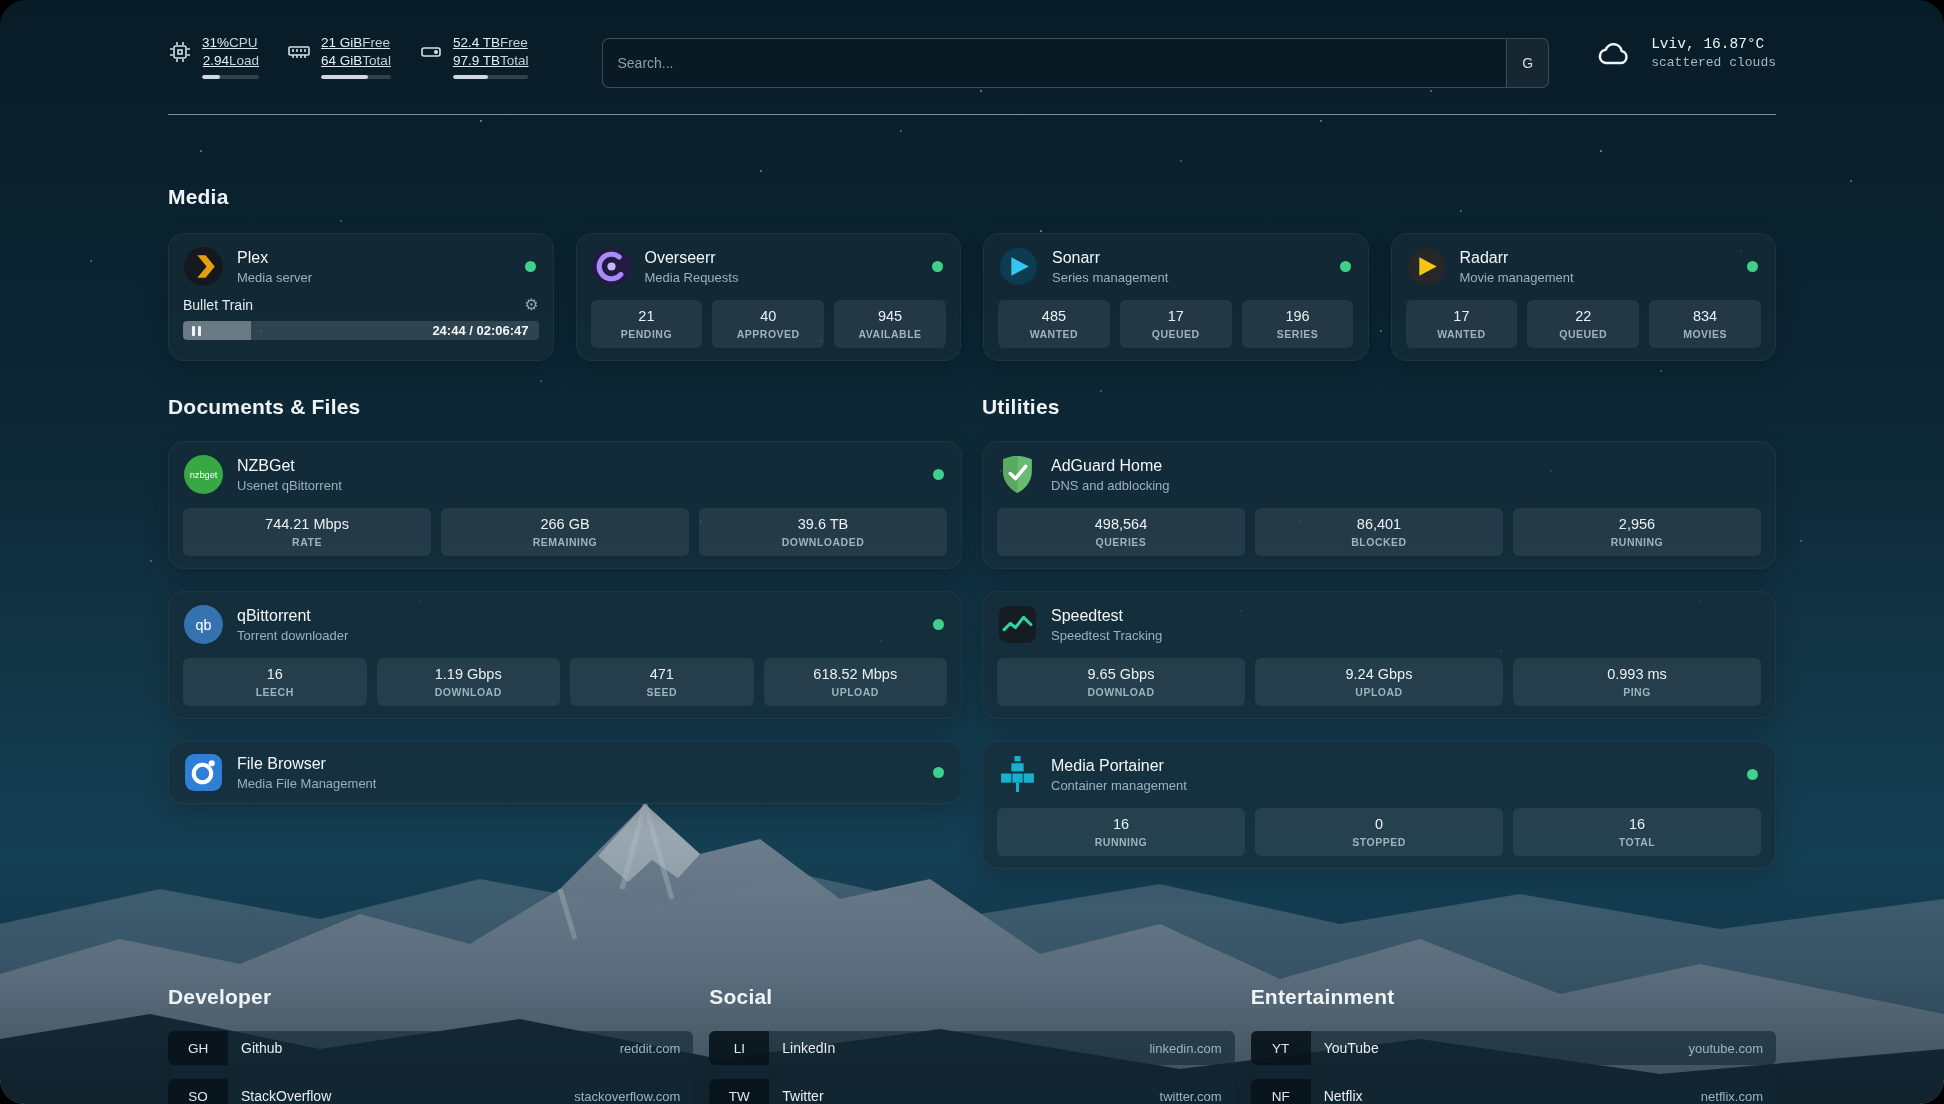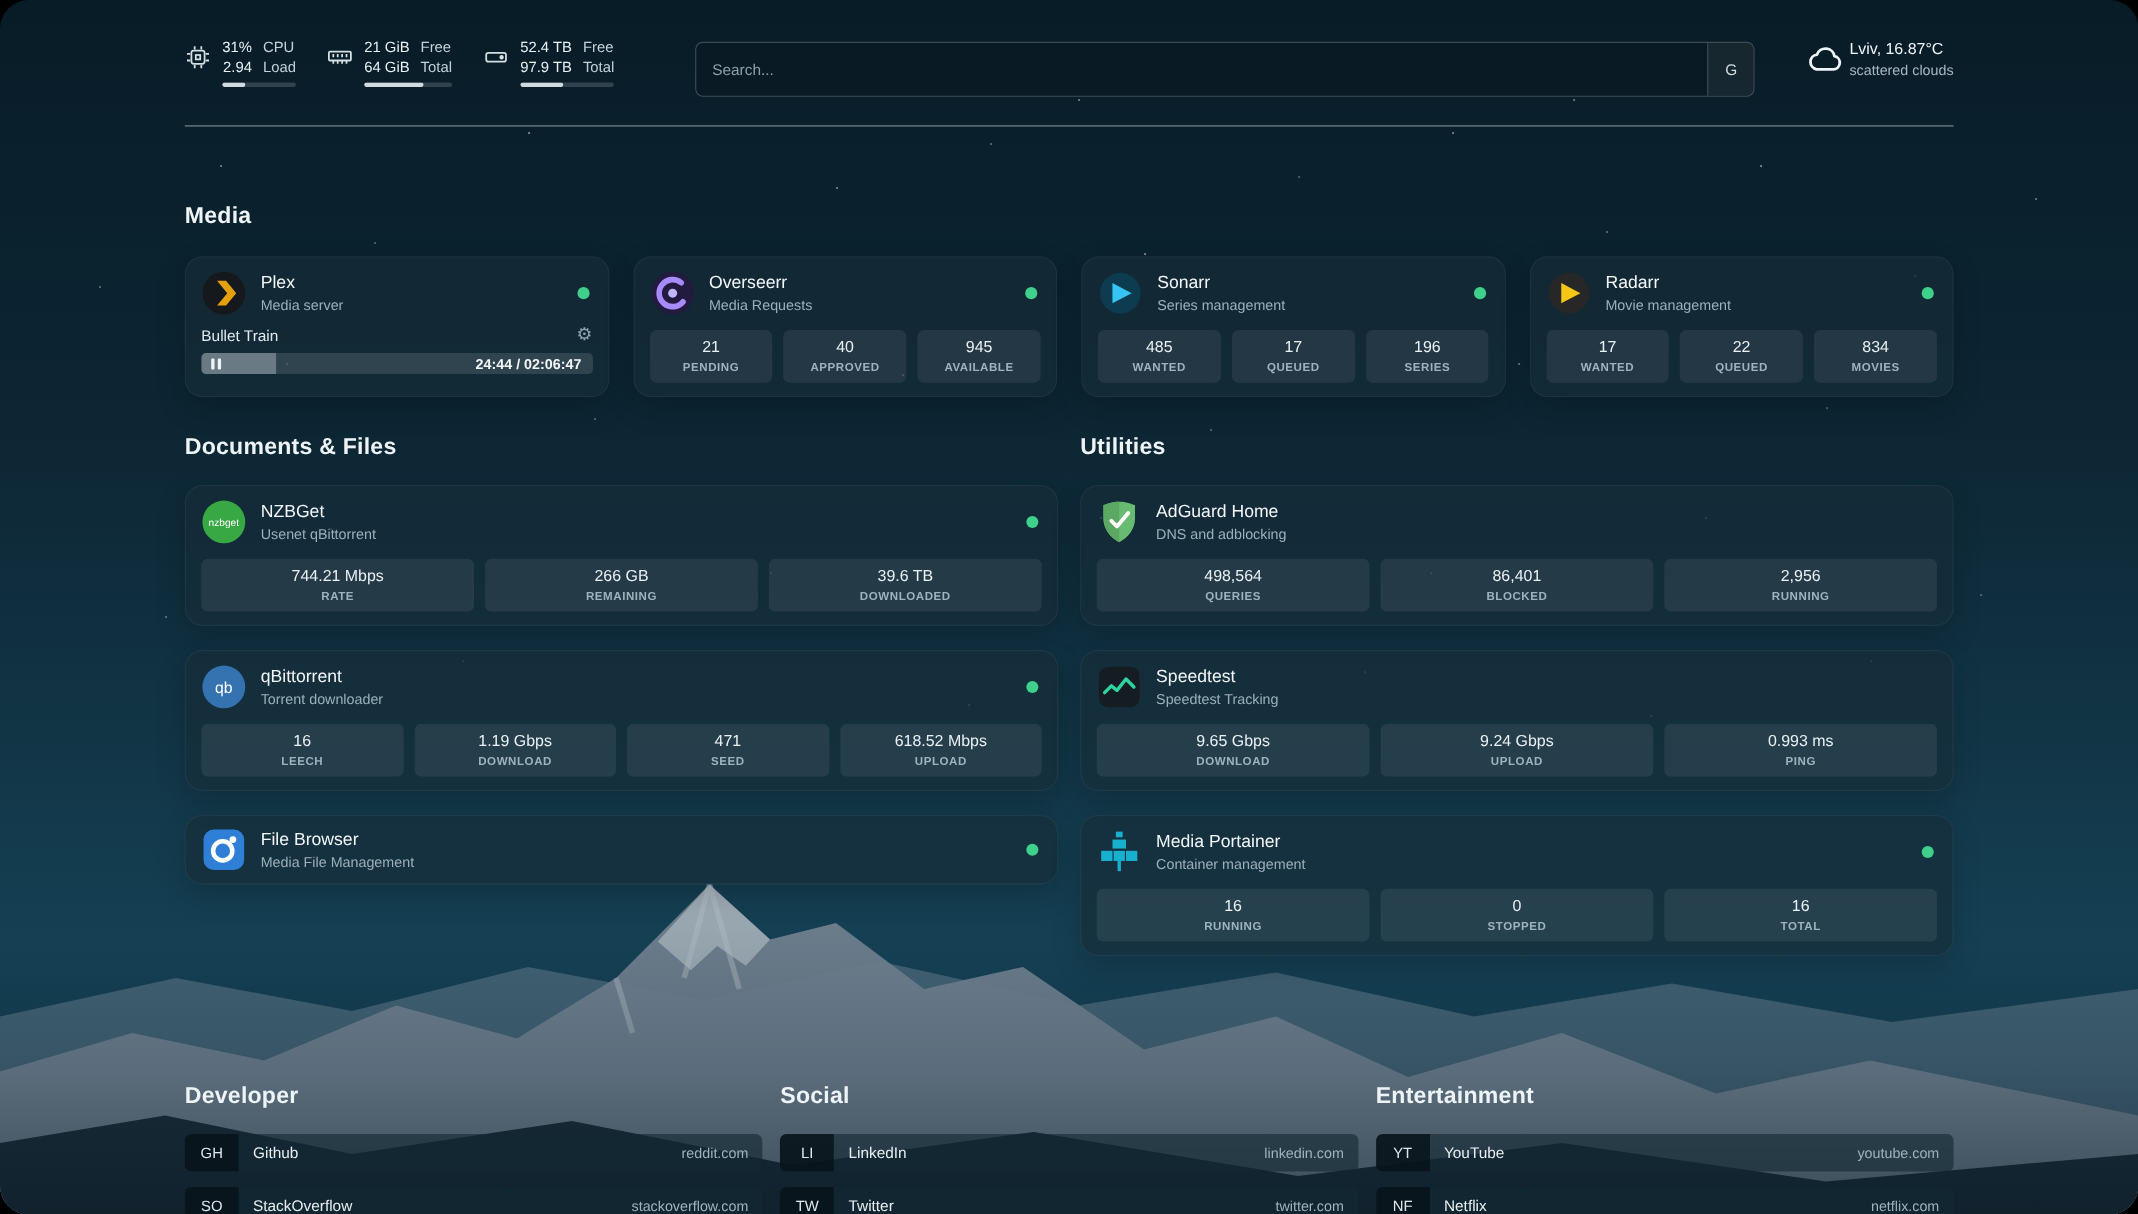--- a/index.html
+++ b/index.html
@@ -25,33 +25,33 @@
       1850px 180px rgba(255,255,255,.4), 90px 260px rgba(255,255,255,.35), 980px 90px rgba(255,255,255,.45),
       1430px 90px rgba(255,255,255,.4);
   }
   .mountains { position:absolute; left:0; bottom:0; width:100%; height:430px; }
   .haze { position:absolute; left:0; bottom:0; width:100%; height:430px;
     background:linear-gradient(180deg, rgba(13,39,53,0) 0%, rgba(13,39,53,.35) 70%, rgba(9,28,39,.6) 100%); }
   
   .topbar { position:relative; display:flex; align-items:flex-start; padding:34px 168px 0; color:#dfe8ed; }
   .res { display:flex; gap:10px; margin-right:28px; }
   .res-icon { width:24px; height:24px; margin-top:6px; flex:none; }
-  .res-cols { display:flex; gap:10px; font-size:13.5px; line-height:18px; }
+  .res-cols { display:flex; font-size:13.5px; line-height:18px;text-decoration:underline; }
   .res-vals { display:flex; flex-direction:column; align-items:flex-end; color:#e8f0f4; }
   .res-labels { display:flex; flex-direction:column; color:#c3d1d9; }
   .res-bar { margin-top:5px; height:4px; border-radius:2px; background:rgba(255,255,255,.16); overflow:hidden; }
   .res-fill { height:100%; background:#cfd9df; border-radius:2px; }
   .search { flex:1; display:flex; align-items:center; height:50px; margin:4px 46px 0;
     border:1px solid rgba(255,255,255,.22); border-radius:7px; background:rgba(9,23,32,.55); overflow:hidden; }
   .search input { flex:1; height:100%; background:transparent; border:0; outline:0; padding:0 14px;
     color:#e4ecf1; font-size:14px; font-family:"Liberation Sans",sans-serif; }
   .search input::placeholder { color:#8ba0ab; }
   .search-btn { width:42px; height:100%; display:flex; align-items:center; justify-content:center; cursor:pointer;
     border-left:1px solid rgba(255,255,255,.18); background:rgba(255,255,255,.06); color:#d4dde2; font-size:14px; }
-  .weather { display:flex; align-items:center; gap:4px; margin-top:2px; }
+  .weather { display:flex; gap:20px; margin-top:2px;font-family:Liberation Mono, monospace; }
   .weather-icon { width:36px; height:36px; flex:none; }
   .weather-loc { font-size:14.5px; color:#eff4f7; }
   .weather-cond { font-size:13px; color:#a5b9c3; margin-top:3px; }
   .divider { height:1px; margin:26px 168px 0; background:rgba(225,238,244,.55); }
   
   .main { position:relative; padding:0 168px; }
   .section-title { font-size:21px; font-weight:600; color:#eef3f6; letter-spacing:.2px; }
   .media-title { margin-top:70px; }
   .media-grid { display:grid; grid-template-columns:repeat(4,1fr); gap:22px; margin-top:24px; }
   .cols { display:grid; grid-template-columns:1fr 1fr; gap:20px; margin-top:34px; }
@@ -79,21 +79,21 @@
     display:flex; align-items:center; overflow:hidden; }
   .np-fill { position:absolute; left:0; top:0; bottom:0; background:rgba(226,236,242,.32); border-radius:4px 0 0 4px; }
   .pause { position:relative; display:flex; gap:3px; margin-left:9px; cursor:pointer; background:none; border:0; padding:0; }
   .pause span { display:block; width:3px; height:10px; background:#eef4f7; border-radius:1px; }
   .np-time { position:absolute; right:10px; font-size:13px; font-weight:700; color:#f2f7f9; }
   
   .bookmarks { display:grid; grid-template-columns:repeat(3,1fr); gap:16px; margin-top:66px; padding-bottom:46px; }
   .bm-group-title { margin-bottom:22px;margin-top:28px; }
   .bm-row { display:flex; align-items:center; height:34px; margin-bottom:14px; border-radius:6px; overflow:hidden;
     background:rgba(20,41,52,.62); cursor:pointer; }
-  .bm-abbr { width:49px; align-self:stretch; display:flex; align-items:center; justify-content:center;
+  .bm-abbr { width:60px; align-self:stretch; display:flex; align-items:center; justify-content:center;
     background:rgba(6,17,24,.8); font-size:13.5px; color:#e0e8ed; flex:none; }
   .bm-name { margin-left:13px; font-size:14px; color:#e8eef2; }
   .bm-domain { margin-left:auto; margin-right:13px; font-size:13px; color:#9fb3bd; }
 </style>
 </head>
 <body>
 
 <div class="screen">
 
   <div class="stars"></div>

